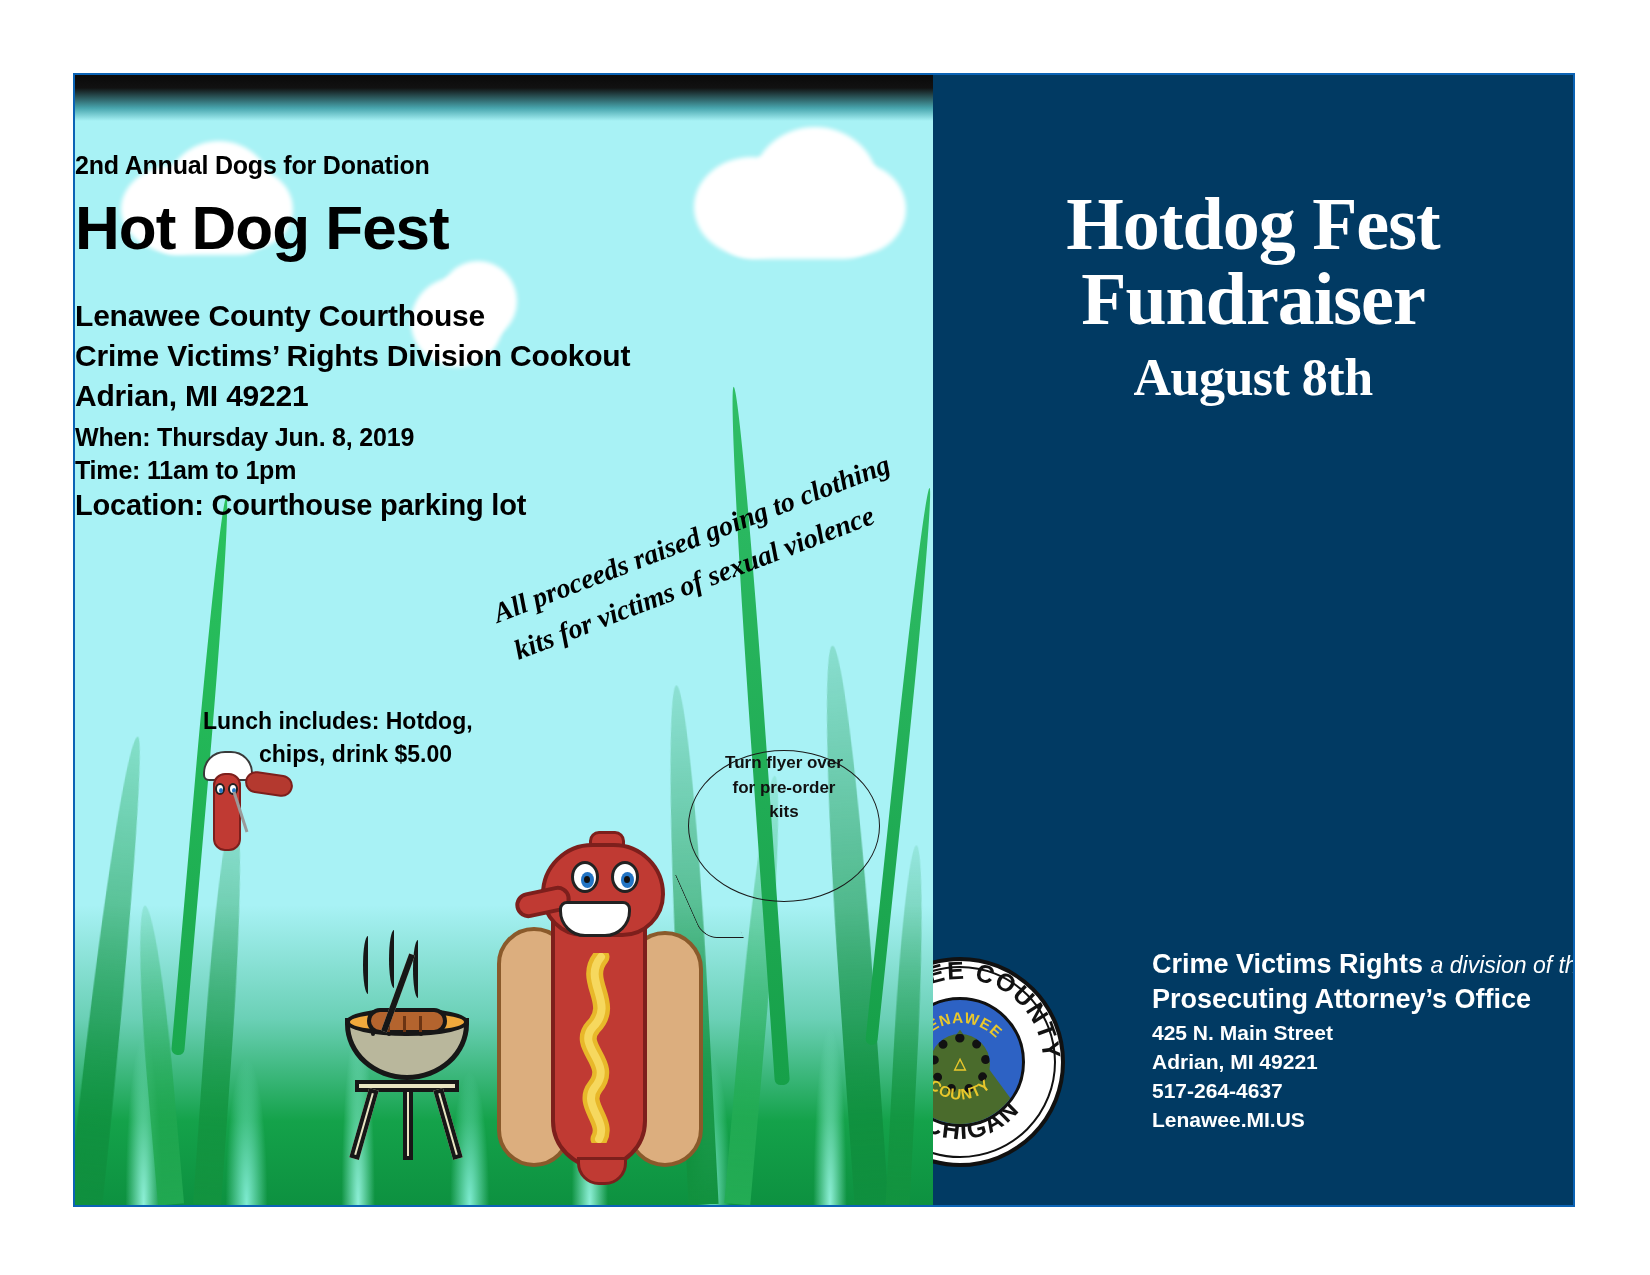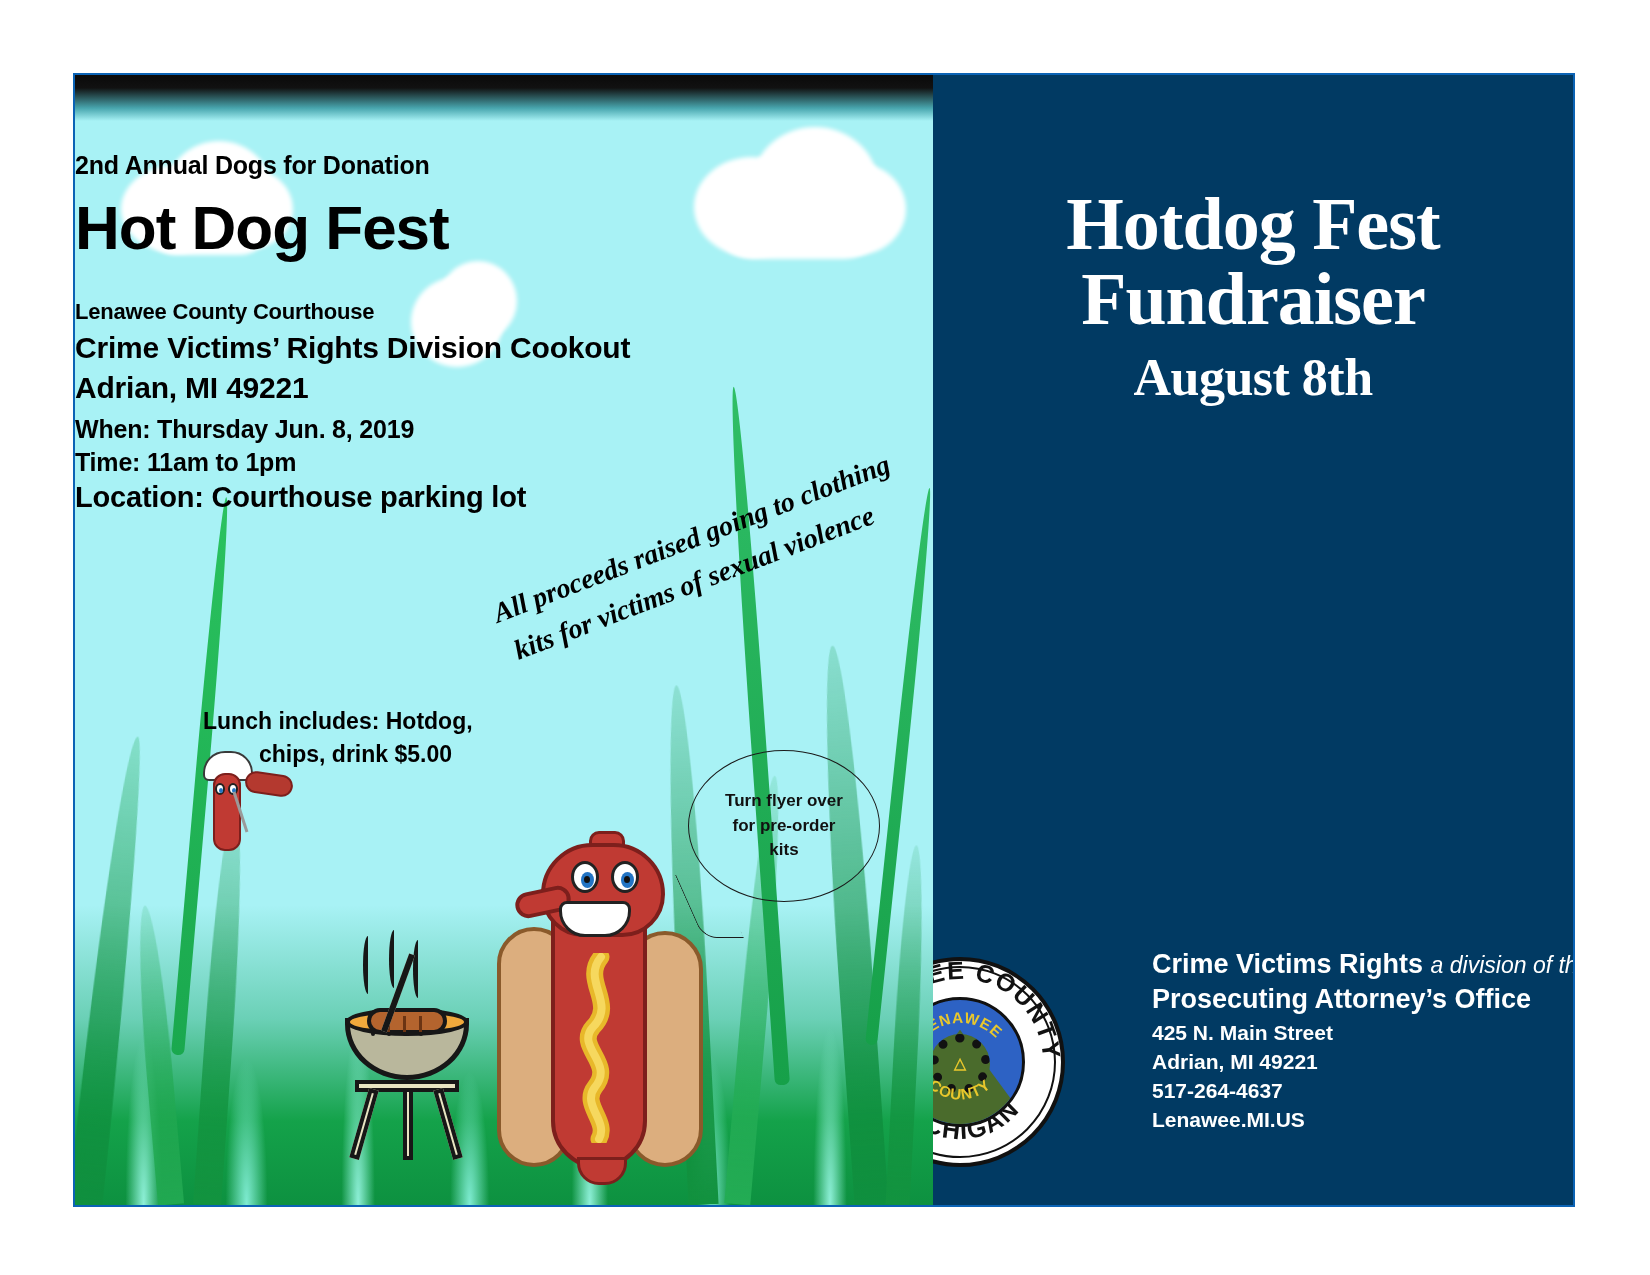--- a/index.html
+++ b/index.html
@@ -47,21 +47,21 @@
 
   
   .cloud{position:absolute;background:#ffffff;border-radius:50%;filter:blur(2px);}
   .cloud-grp{position:absolute;}
 
   
   #poster-text{position:absolute;left:0;top:0;width:100%;text-align:left;color:#000;margin-top:30px;}
   .ln{font-weight:bold;letter-spacing:-.2px;}
   #subtitle{font-size:25px;margin-top:46px;}
   #title{font-size:62px;margin-top:12px;letter-spacing:-1px;}
-  #addr1{font-size:22px;margin-top:36px;}
+  #addr1{font-size:30px;margin-top:36px;}
   #addr2{font-size:30px;margin-top:6px;}
   #addr3{font-size:30px;margin-top:6px;}
   #addr4{font-size:30px;margin-top:6px;}
   #when{font-size:25px;margin-top:10px;}
   #time{font-size:25px;margin-top:4px;}
   #loc{font-size:29px;margin-top:4px;}
 
   
   #lunch{position:absolute;left:128px;top:630px;width:300px;color:#000;font-weight:bold;font-size:23px;line-height:1.45;}
   #lunch .l2{display:block;padding-left:56px;}
@@ -73,21 +73,21 @@
     font-family:"Liberation Serif",serif;font-weight:bold;font-style:italic;
     font-size:28px;line-height:1.5;color:#000;white-space:nowrap;
   }
   #proceeds .p2{display:block;padding-left:6px;}
 
   
   #bubble{
     position:absolute;left:613px;top:675px;width:190px;height:150px;
     border:1.6px solid #1a1a1a;border-radius:50%;
     background:transparent;
-    display:flex;align-items:center;justify-content:center;
+    display:flex;justify-content:center;
   }
   #bubble-text{text-align:center;font-weight:bold;font-size:17px;line-height:1.45;color:#111;}
   #bubble-tail{
     position:absolute;left:614px;top:800px;width:40px;height:62px;
     border-left:1.6px solid #1a1a1a;border-bottom:1.6px solid #1a1a1a;
     transform:skewX(24deg);
     border-radius:0 0 0 14px;
   }
 
   

